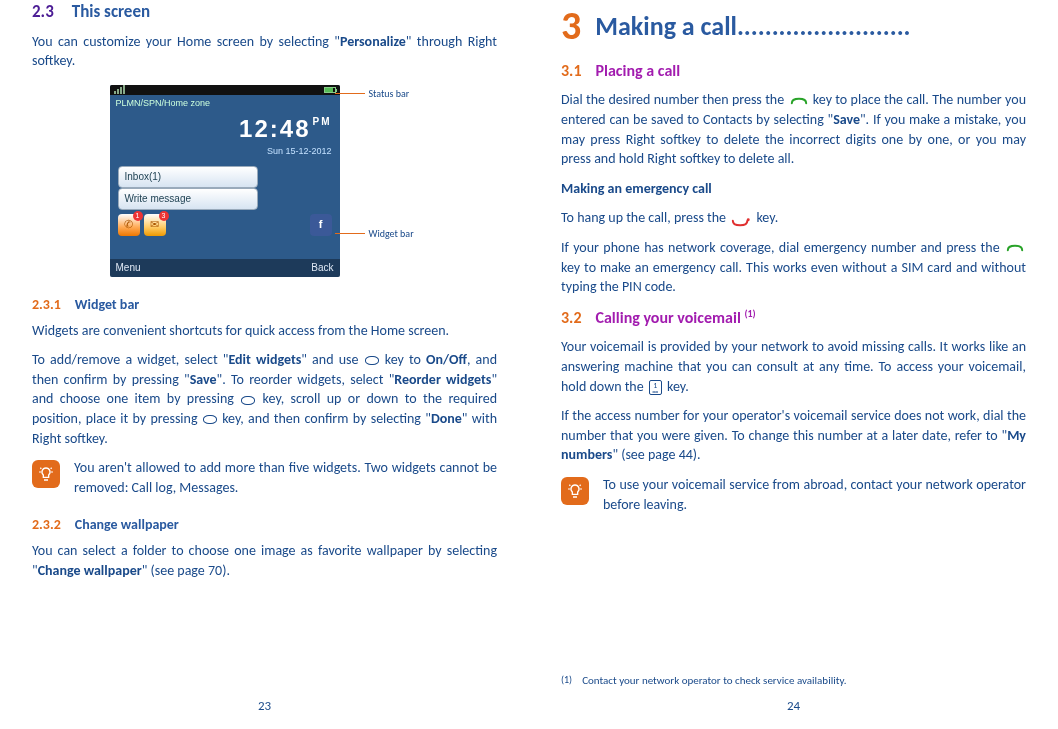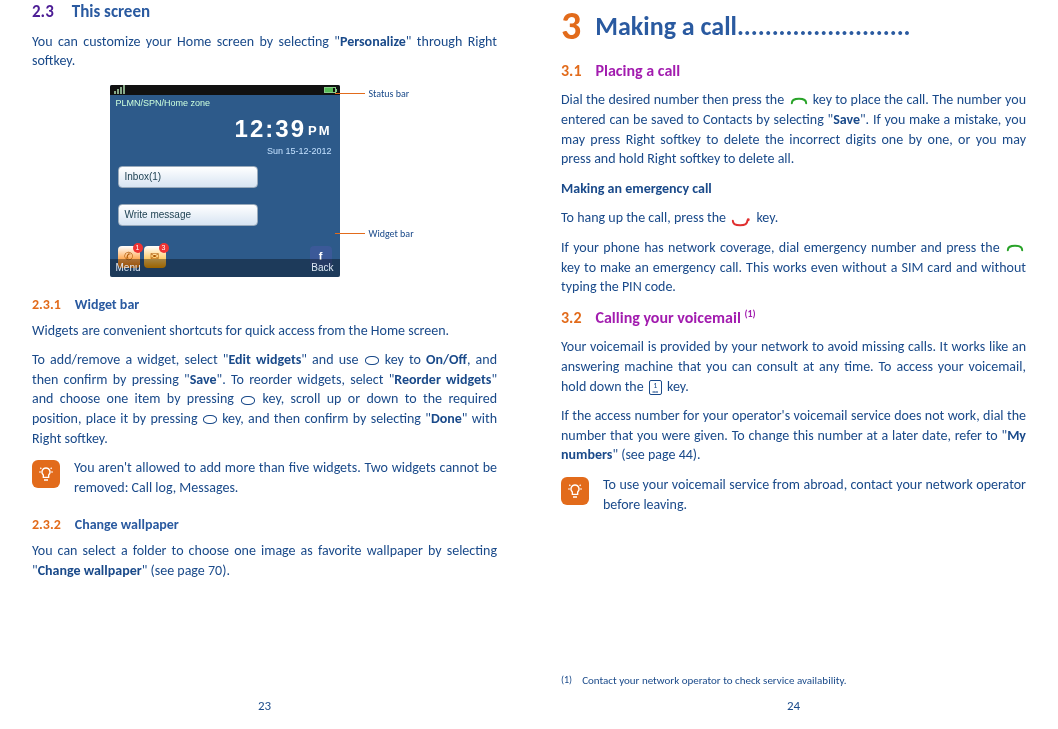--- a/index.html
+++ b/index.html
@@ -35,24 +35,24 @@
     position: relative;
     overflow: hidden;
   }
   .topbar { height: 10px; background: #111; color: #fff; font-size: 8px; padding: 0 4px; display:flex; justify-content:space-between; align-items:center;}
   .sig { display:inline-flex; align-items:flex-end; gap:1px;}
   .sig span{ width:2px; background:#8a8; display:inline-block;}
   .zone { color:#cfd; font-size:9px; padding:2px 6px 0;}
   .clock-row { display:flex; justify-content:flex-end; padding: 2px 8px 0; }
   .clock { text-align:right; color:#fff; }
   .clock .time { font-size: 24px; font-weight: bold; letter-spacing: 2px; display:flex; align-items:flex-start;}
-  .clock .pm { font-size: 13px; margin-left:2px; margin-top:10px;text-align:center;}
+  .clock .pm { font-size: 10px; margin-left:2px; margin-top:3px;text-align:center;}
   .clock .date { font-size: 9px; color:#c2e0ff; }
   .widgets-area { padding: 8px 8px 0; }
-  .wbtn { background: linear-gradient(#fff,#d7e4f2); border:1px solid #9ab; border-radius:4px; color:#245; font-size:10px; padding:3px 6px; margin-bottom:16px; width: 140px; }
+  .wbtn { background: linear-gradient(#fff,#d7e4f2); border:1px solid #9ab; border-radius:4px; color:#245; font-size:10px; padding:3px 6px; margin-bottom:0; width: 140px; }
   .icon-row { display:flex; gap:4px; padding: 4px 8px; }
   .app-ic { width:22px; height:22px; border-radius:4px; background:#fff; display:flex; align-items:center; justify-content:center; font-size:11px; position:relative;}
   .app-ic.fb { background:#3b5998; color:#fff; font-weight:bold; margin-left:auto;}
   .badge { position:absolute; top:-3px; right:-3px; background:#e33; color:#fff; border-radius:50%; width:10px; height:10px; font-size:7px; display:flex; align-items:center; justify-content:center;}
   .softkeys { position:absolute; bottom:0; left:0; right:0; display:flex; justify-content:space-between; padding:2px 6px; background:rgba(0,0,0,0.35); color:#dfe8f4; font-size:10px;}
   .callout { position:absolute; color:#1a4a8a; font-size:10px; display:flex; align-items:center; }
   .callout .line { height:1px; background:#e26b1b; width:30px; margin-right:4px; }
   .c1 { top: 2px; left: 225px; }
   .c2 { top: 142px; left: 225px; }
   h3.sub { color:#e26b1b; font-weight:bold; font-size:14px; display:flex; gap:14px; margin-bottom:6px; margin-top:4px;}
@@ -103,21 +103,21 @@
           </span>
           <span style="width:12px;height:6px;border:1px solid #8c8;display:inline-block;position:relative;">
             <span style="position:absolute;right:-2px;top:1px;width:1px;height:3px;background:#8c8;"></span>
             <span style="display:block;width:80%;height:100%;background:#5b5;"></span>
           </span>
         </div>
         <div class="zone">PLMN/SPN/Home zone</div>
         <div class="clock-row">
           <div class="clock">
             <div class="time">
-                  <span>12:39</span>
+                  <span>12:48</span>
                   <span class="pm">PM</span>
                 </div>
             <div class="date">Sun 15-12-2012</div>
           </div>
         </div>
         <div class="widgets-area">
           <div class="wbtn">Inbox(1)</div>
           <div class="wbtn">Write message</div>
         </div>
         <div class="icon-row">

